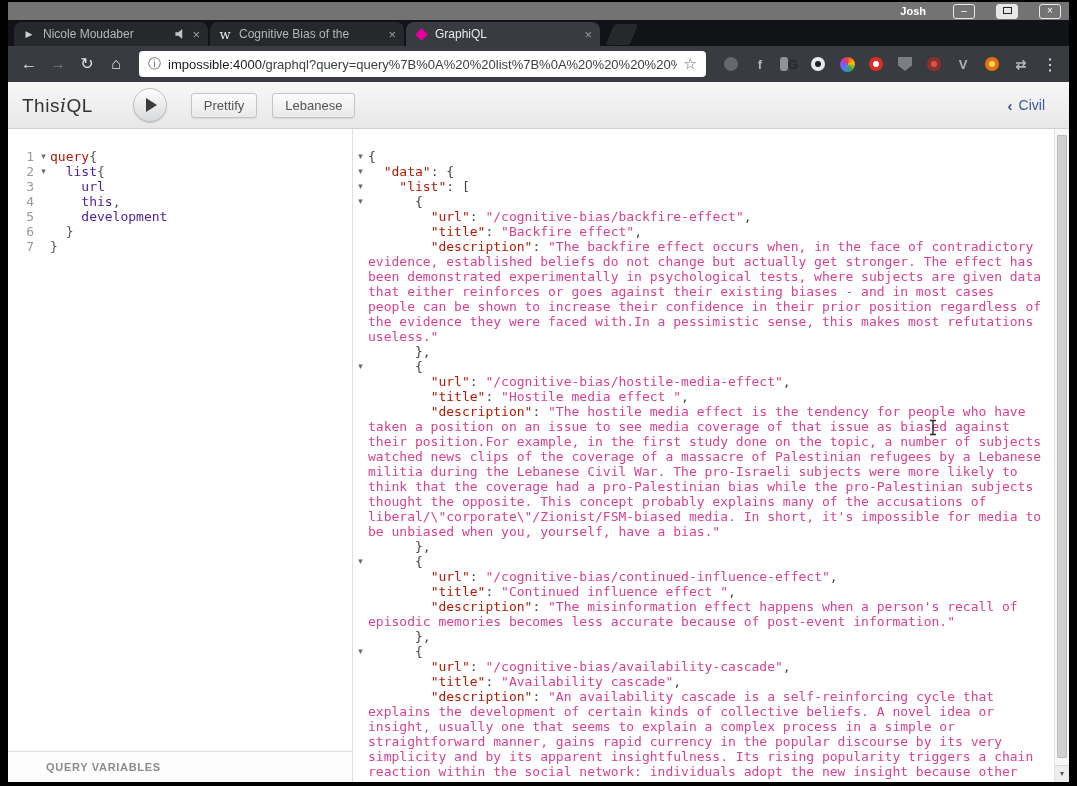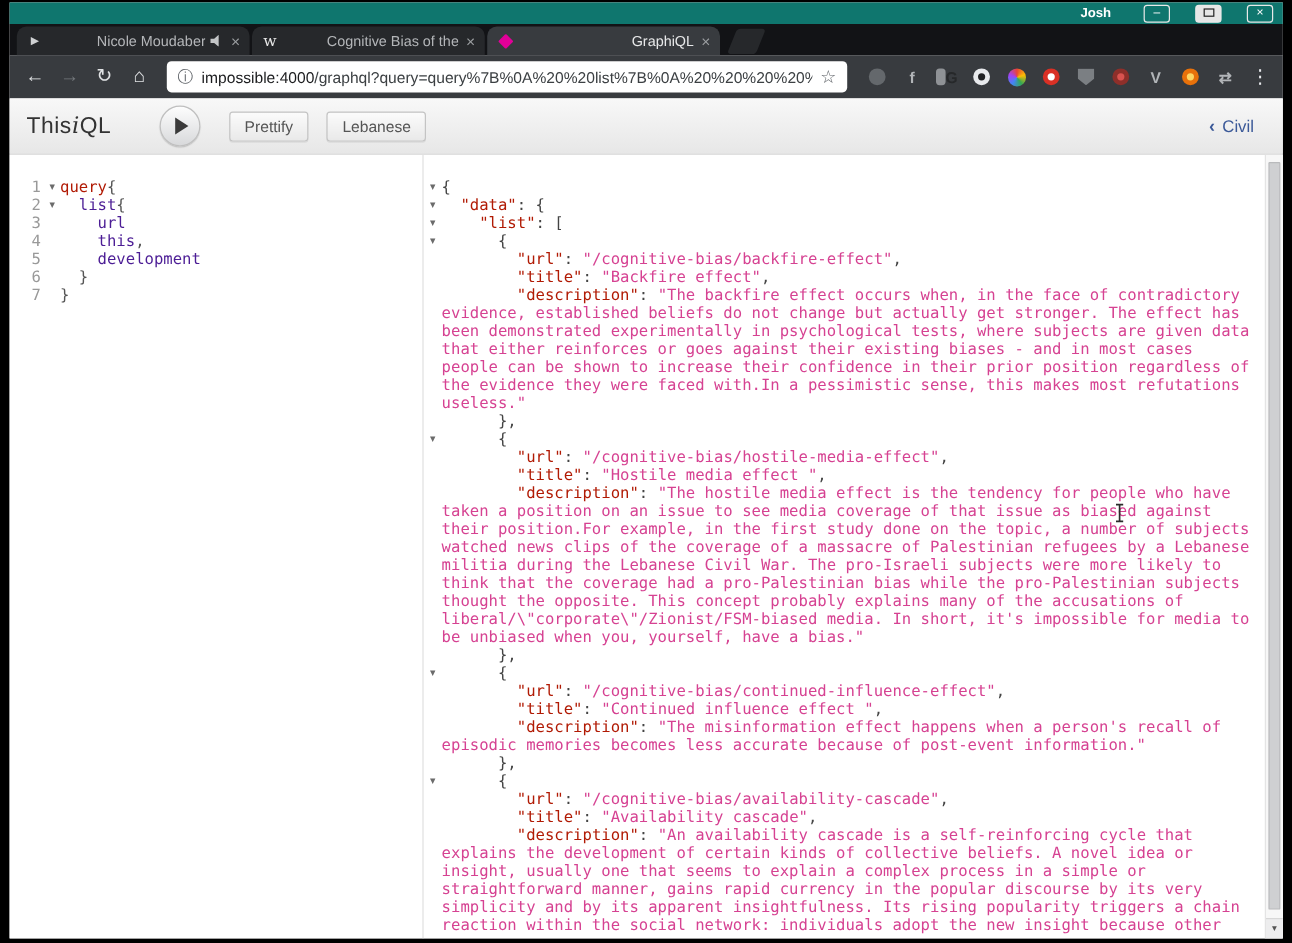--- a/index.html
+++ b/index.html
@@ -1,28 +1,28 @@
 <!DOCTYPE html>
 <html><head>
 <meta charset="utf-8">
 <style>
   html,body{margin:0;padding:0;background:#000;width:1077px;height:786px;overflow:hidden;
     font-family:"Liberation Sans",sans-serif;}
   .window{position:absolute;left:8px;top:2px;width:1061px;height:780px;display:flex;flex-direction:column;background:#fff;}
   
-  .titlebar{height:18px;background:#0f766e;display:flex;align-items:center;justify-content:flex-end;gap:21px;padding-right:8px;flex:none;}
+  .titlebar{height:18px;background:#737373;display:flex;align-items:center;justify-content:flex-end;gap:21px;padding-right:8px;flex:none;}
   .user-label{color:#fff;font-size:11px;font-weight:bold;margin-right:6px;}
   .winbtn{width:20px;height:13px;border:1px solid #e9e9e9;border-radius:3px;color:#fff;font-size:10px;line-height:11px;text-align:center;cursor:default;}
   .winbtn.max{background:#e6e6e6;}
   .winbtn.max i{display:block;width:7px;height:5px;border:1px solid #222;margin:2px auto;}
   
   .tabstrip{height:26px;background:#121316;display:flex;align-items:flex-end;padding-left:6px;flex:none;}
   .tab{height:24px;width:178px;display:flex;align-items:center;padding:0 8px;border-radius:8px 8px 0 0;margin-right:2px;background:#26282b;color:#b4b6b9;font-size:12px;flex:none;}
   .tab.active{background:#383b3f;color:#e8e9ea;}
-  .tab-label{flex:1;white-space:nowrap;overflow:hidden;margin-left:7px;text-align:right;}
+  .tab-label{flex:1;white-space:nowrap;overflow:hidden;margin-left:7px;}
   .tab-close{color:#9b9ea1;margin-left:6px;font-size:13px;line-height:13px;}
   .fav{width:14px;height:14px;display:flex;align-items:center;justify-content:center;flex:none;}
   .fav-play{color:#cfd1d3;font-size:9px;}
   .fav-wikipedia{font-family:"DejaVu Serif",serif;color:#e8e8e8;font-size:13px;}
   .fav-graphiql i{display:block;width:9px;height:9px;background:#E10098;transform:rotate(45deg);border-radius:1px;}
   .audio-ind{width:11px;height:10px;background:#c3c5c7;margin-left:4px;flex:none;
     clip-path:polygon(0 32%,28% 32%,62% 0,62% 100%,28% 68%,0 68%);}
   .newtab-stub{width:24px;height:21px;background:#26282b;transform:skewX(-22deg);border-radius:3px;margin-left:8px;margin-bottom:1px;}
   
   .toolbar{height:36px;background:#383b3f;display:flex;align-items:center;padding:0 9px;gap:5px;flex:none;}
@@ -223,20 +223,23 @@
             <span class="lnum">6</span>
             <span class="foldcell"></span>
             <span class="qcode"><span class="tk-plain">  </span><span class="tk-pun">}</span></span>
           </div>
           <div class="qline">
             <span class="lnum">7</span>
             <span class="foldcell"></span>
             <span class="qcode"><span class="tk-pun">}</span></span>
           </div>
         </div>
+      <div class="varbar">
+        <span class="varlabel">QUERY VARIABLES</span>
+      </div>
     </div>
 
     <div class="result-pane">
       <div class="rlines mono">
           <div class="rline">
             <span class="foldcell">▾</span>
             <span class="rcode"><span class="tk-plain">{</span></span>
           </div>
           <div class="rline">
             <span class="foldcell">▾</span>

